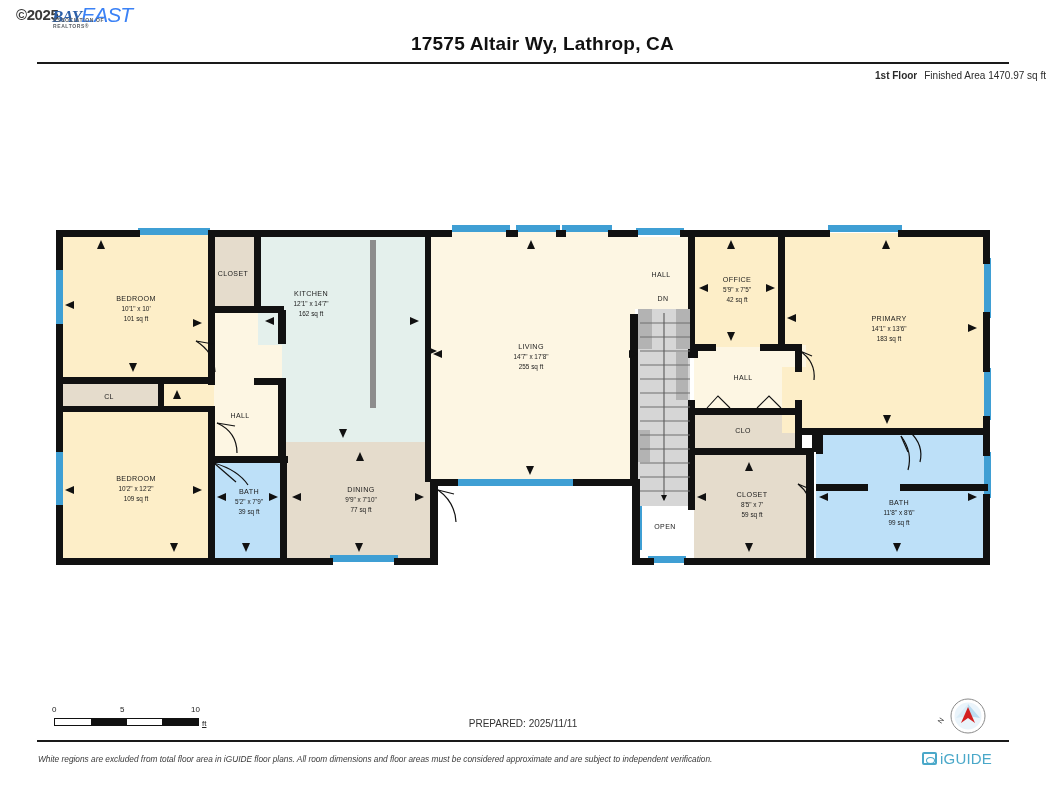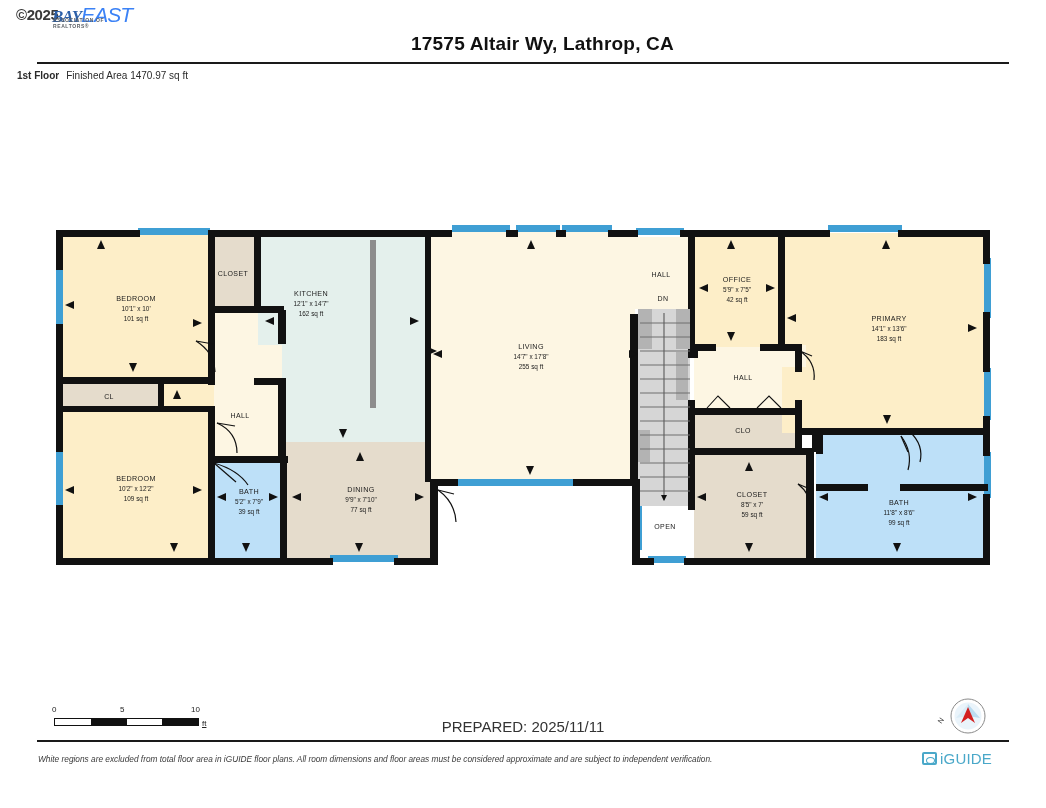--- a/index.html
+++ b/index.html
@@ -33,21 +33,21 @@
     font-size:19px; font-weight:700; color:#111;
     letter-spacing:0.2px;
     padding-left:39px;
   }
   #title-rule {
     position:absolute; left:37px; right:37px; top:62px;
     height:2px; background:#1a1a1a;
   }
   #subtitle-row {
     position:absolute; left:17px; right:0; top:70px;
-    text-align:left; font-size:10px; color:#2a2a2a;
+    text-align:right; font-size:10px; color:#2a2a2a;
   }
   #subtitle-row .floor-label { font-weight:700; }
   #subtitle-row .area-label { margin-left:7px; }
 
   
   #plan-stage { position:absolute; left:0; top:0; width:1046px; height:808px; }
   #plan-stage svg { display:block; }
 
   .rm-label { font-family:"Liberation Sans", sans-serif; fill:#1b1b1b; text-anchor:middle; }
   .rm-name  { font-size:7.2px; letter-spacing:0.35px; }
@@ -62,21 +62,21 @@
   #sb-5  { left:68px; top:0px; }
   #sb-10 { left:139px; top:0px; }
   #sb-unit { position:absolute; left:150px; top:14px; font-size:8px; color:#222;text-decoration:underline; }
   #sb-bars { position:absolute; left:2px; top:13px; width:145px; height:8px; border:1px solid #111; display:flex; }
   #sb-bars div { flex:1 1 25%; }
   .sb-w { background:#ffffff; }
   .sb-b { background:#111111; }
 
   #prepared-text {
     position:absolute; left:0; right:0; top:718px;
-    text-align:center; font-size:15px; color:#333;
+    text-align:center; font-size:10px; color:#333;
   }
 
   #compass { position:absolute; left:948px; top:696px; width:40px; height:40px; }
   #compass-n { position:absolute; left:938px; top:717px; font-size:7px; color:#222;
                transform:rotate(-55deg); transform-origin:center; }
 
   #footer-rule { position:absolute; left:37px; right:37px; top:740px; height:1.5px; background:#1a1a1a; }
 
   #disclaimer {
     position:absolute; left:38px; top:753px; width:790px;

